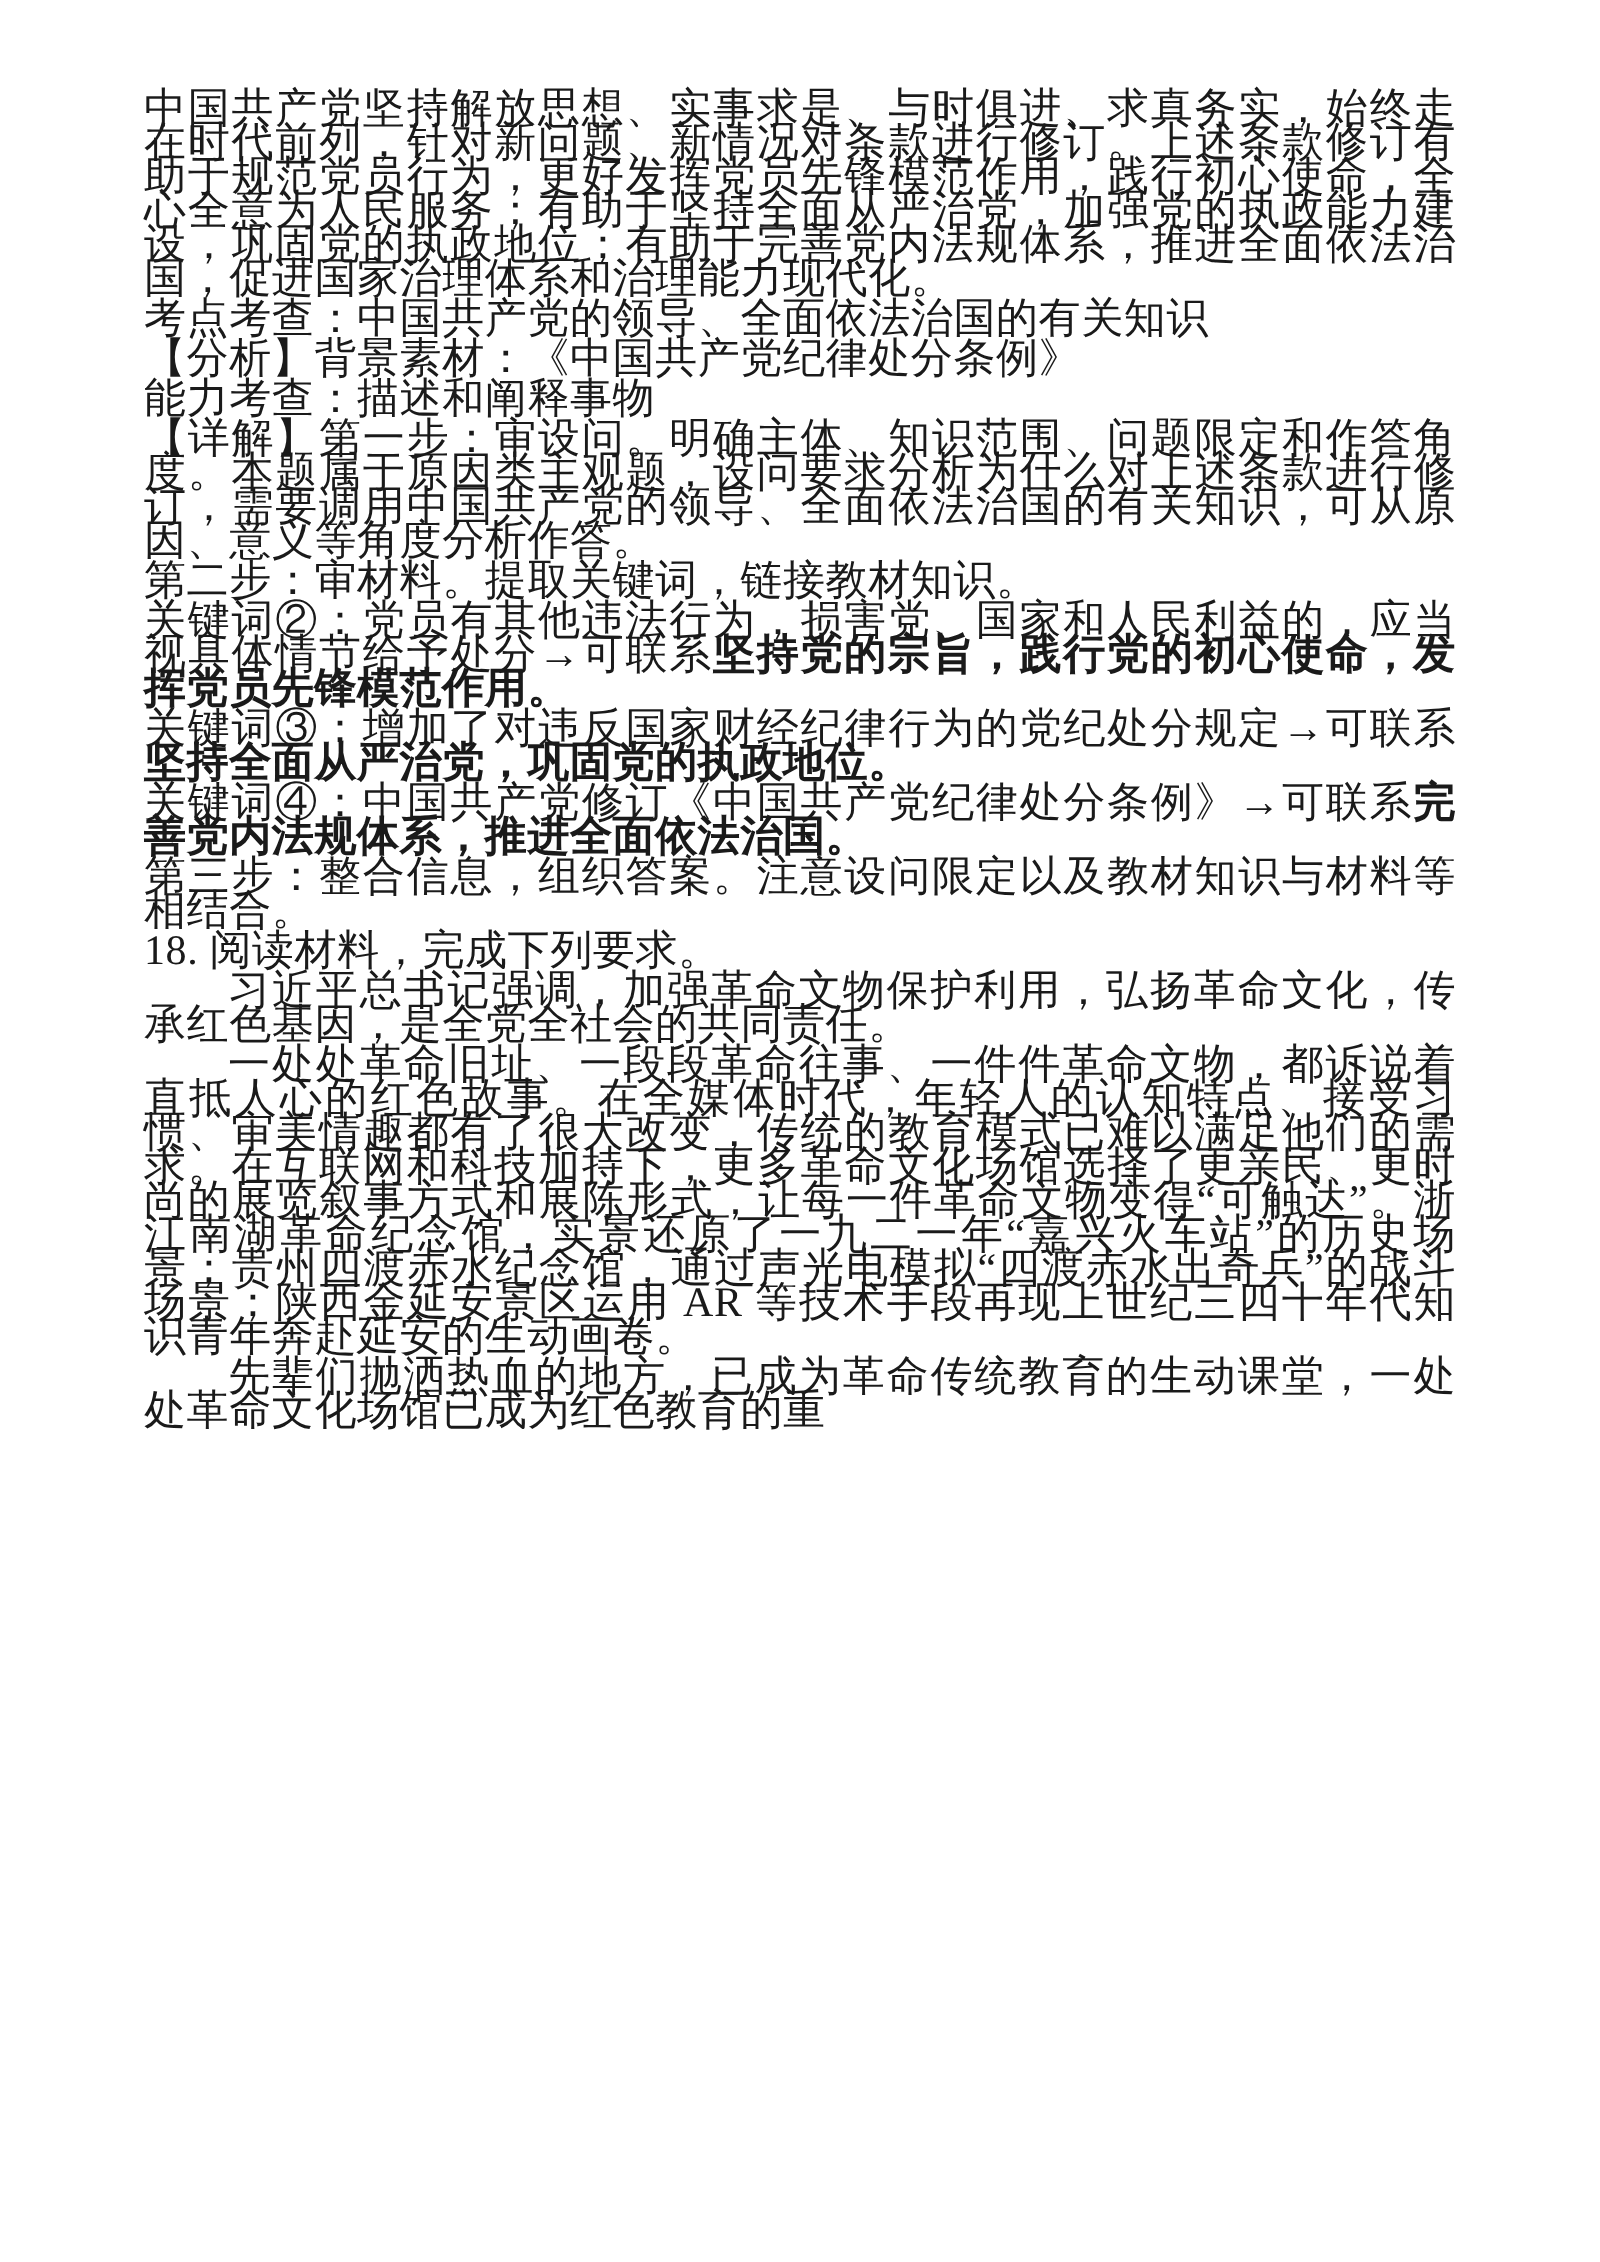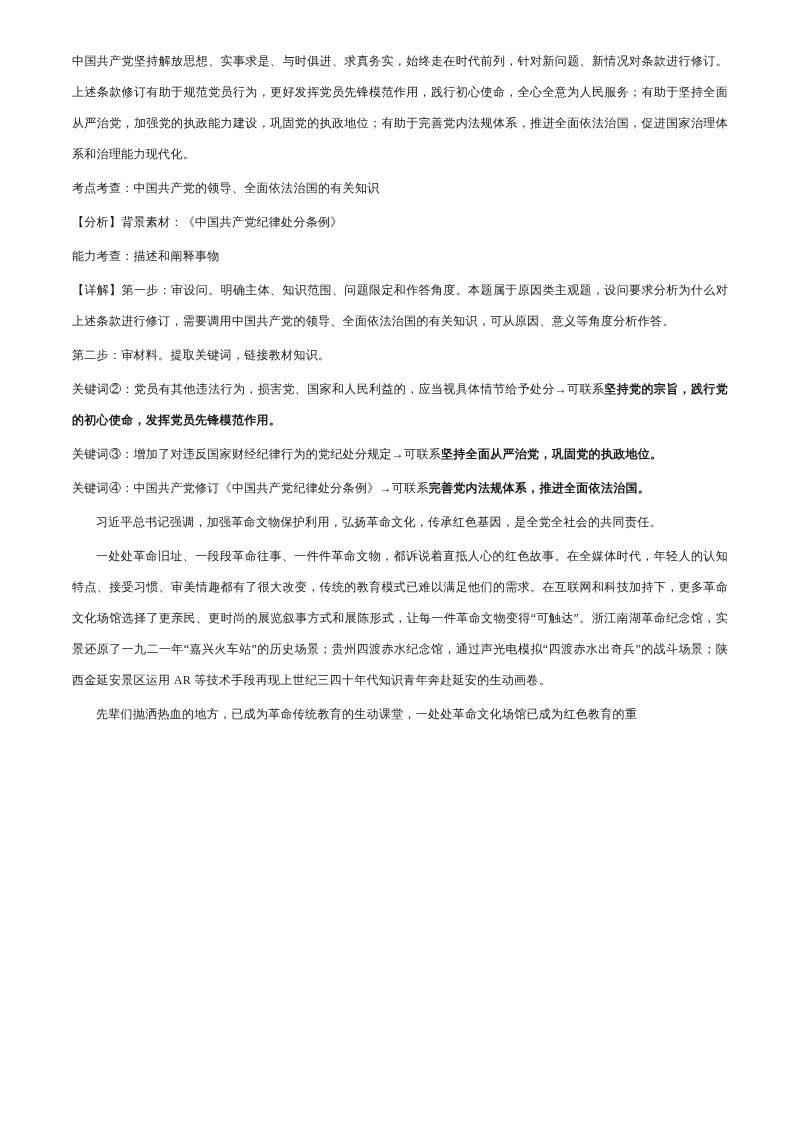--- a/index.html
+++ b/index.html
@@ -16,22 +16,22 @@
   }
   .page {
     box-sizing: border-box;
     width: 800px;
     min-height: 1131px;
     padding: 46px 72px 20px 72px;
     background: #ffffff;
   }
   .para {
     margin: 0 0 3px 0;
-    font-size: 12px;
-    line-height: 31px;
+    font-size: 21px;
+    line-height: 17px;
     text-align: justify;
     word-break: break-all;
     letter-spacing: 0.3px;
   }
   .para.indent {
     text-indent: 2em;
   }
   .run { font-weight: normal; }
   .run.bold { font-weight: bold; }
 </style>
@@ -42,17 +42,19 @@
   <div>
       <p class="para"><span class="run">中国共产党坚持解放思想、实事求是、与时俱进、求真务实，始终走在时代前列，针对新问题、新情况对条款进行修订。上述条款修订有助于规范党员行为，更好发挥党员先锋模范作用，践行初心使命，全心全意为人民服务；有助于坚持全面从严治党，加强党的执政能力建设，巩固党的执政地位；有助于完善党内法规体系，推进全面依法治国，促进国家治理体系和治理能力现代化。</span></p>
       <p class="para"><span class="run">考点考查：中国共产党的领导、全面依法治国的有关知识</span></p>
       <p class="para"><span class="run">【分析】背景素材：《中国共产党纪律处分条例》</span></p>
       <p class="para"><span class="run">能力考查：描述和阐释事物</span></p>
       <p class="para"><span class="run">【详解】第一步：审设问。明确主体、知识范围、问题限定和作答角度。本题属于原因类主观题，设问要求分析为什么对上述条款进行修订，需要调用中国共产党的领导、全面依法治国的有关知识，可从原因、意义等角度分析作答。</span></p>
       <p class="para"><span class="run">第二步：审材料。提取关键词，链接教材知识。</span></p>
       <p class="para"><span class="run">关键词②：党员有其他违法行为，损害党、国家和人民利益的，应当视具体情节给予处分→可联系</span><span class="run bold">坚持党的宗旨，践行党的初心使命，发挥党员先锋模范作用。</span></p>
       <p class="para"><span class="run">关键词③：增加了对违反国家财经纪律行为的党纪处分规定→可联系</span><span class="run bold">坚持全面从严治党，巩固党的执政地位。</span></p>
       <p class="para"><span class="run">关键词④：中国共产党修订《中国共产党纪律处分条例》→可联系</span><span class="run bold">完善党内法规体系，推进全面依法治国。</span></p>
+      <p class="para"><span class="run">第三步：整合信息，组织答案。注意设问限定以及教材知识与材料等相结合。</span></p>
+      <p class="para"><span class="run">18. 阅读材料，完成下列要求。</span></p>
       <p class="para indent"><span class="run">习近平总书记强调，加强革命文物保护利用，弘扬革命文化，传承红色基因，是全党全社会的共同责任。</span></p>
       <p class="para indent"><span class="run">一处处革命旧址、一段段革命往事、一件件革命文物，都诉说着直抵人心的红色故事。在全媒体时代，年轻人的认知特点、接受习惯、审美情趣都有了很大改变，传统的教育模式已难以满足他们的需求。在互联网和科技加持下，更多革命文化场馆选择了更亲民、更时尚的展览叙事方式和展陈形式，让每一件革命文物变得“可触达”。浙江南湖革命纪念馆，实景还原了一九二一年“嘉兴火车站”的历史场景；贵州四渡赤水纪念馆，通过声光电模拟“四渡赤水出奇兵”的战斗场景；陕西金延安景区运用 AR 等技术手段再现上世纪三四十年代知识青年奔赴延安的生动画卷。</span></p>
       <p class="para indent"><span class="run">先辈们抛洒热血的地方，已成为革命传统教育的生动课堂，一处处革命文化场馆已成为红色教育的重</span></p>
     </div>
 </div>
 
 </body></html>

